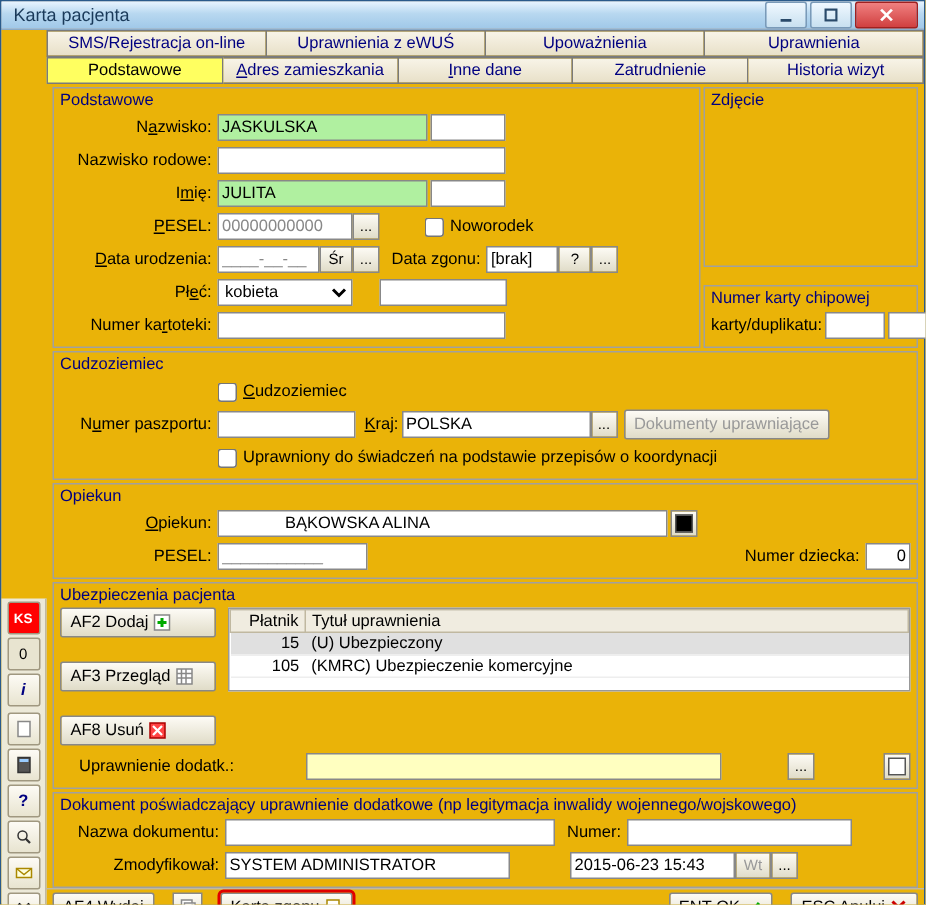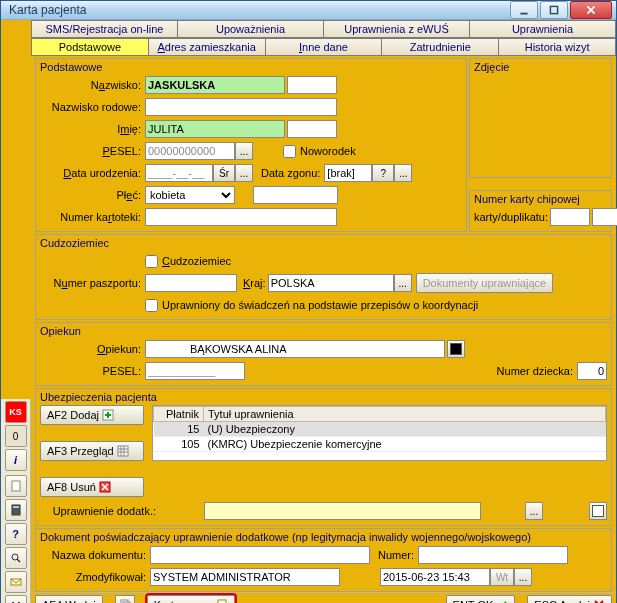--- a/index.html
+++ b/index.html
@@ -129,39 +129,39 @@
             <line x1="2" y1="2" x2="8" y2="8" stroke="#000" stroke-width="1.5"></line>
             <line x1="8" y1="2" x2="2" y2="8" stroke="#000" stroke-width="1.5"></line>
           </svg>
         </div>
     </div>
 
     <div class="main">
 
       <div class="tabrow">
         <div class="tab">SMS/Rejestracja on-line</div>
+        <div class="tab">Uprawnienia z eWUŚ</div>
         <div class="tab">Upoważnienia</div>
-        <div class="tab">Uprawnienia z eWUŚ</div>
         <div class="tab">Uprawnienia</div>
       </div>
 
       <div class="tabrow">
         <div class="tab active">Podstawowe</div>
         <div class="tab"><span><u>A</u>dres zamieszkania</span></div>
         <div class="tab"><span><u>I</u>nne dane</span></div>
         <div class="tab">Zatrudnienie</div>
         <div class="tab">Historia wizyt</div>
       </div>
 
       <div style="display:flex; margin:2px 4px 0 4px; gap:2px;">
         <div class="panel" style="flex:1; margin:0;">
           <div class="panel-title">Podstawowe</div>
           <div class="row">
             <span class="lbl">N<u>a</u>zwisko:</span>
-            <input type="text" class="green" style="width: 140px; font-weight: bold;" value="JASKULSKA">
+            <input type="text" class="green" style="width: 140px;" value="JASKULSKA">
             <input type="text" style="width: 50px; margin-left: 2px;">
           </div>
           <div class="row">
             <span class="lbl">Nazwisko rodowe:</span>
             <input type="text" style="width: 192px;">
           </div>
           <div class="row">
             <span class="lbl">I<u>m</u>ię:</span>
             <input type="text" class="green" style="width: 140px;" value="JULITA">
             <input type="text" style="width: 50px; margin-left: 2px;">

